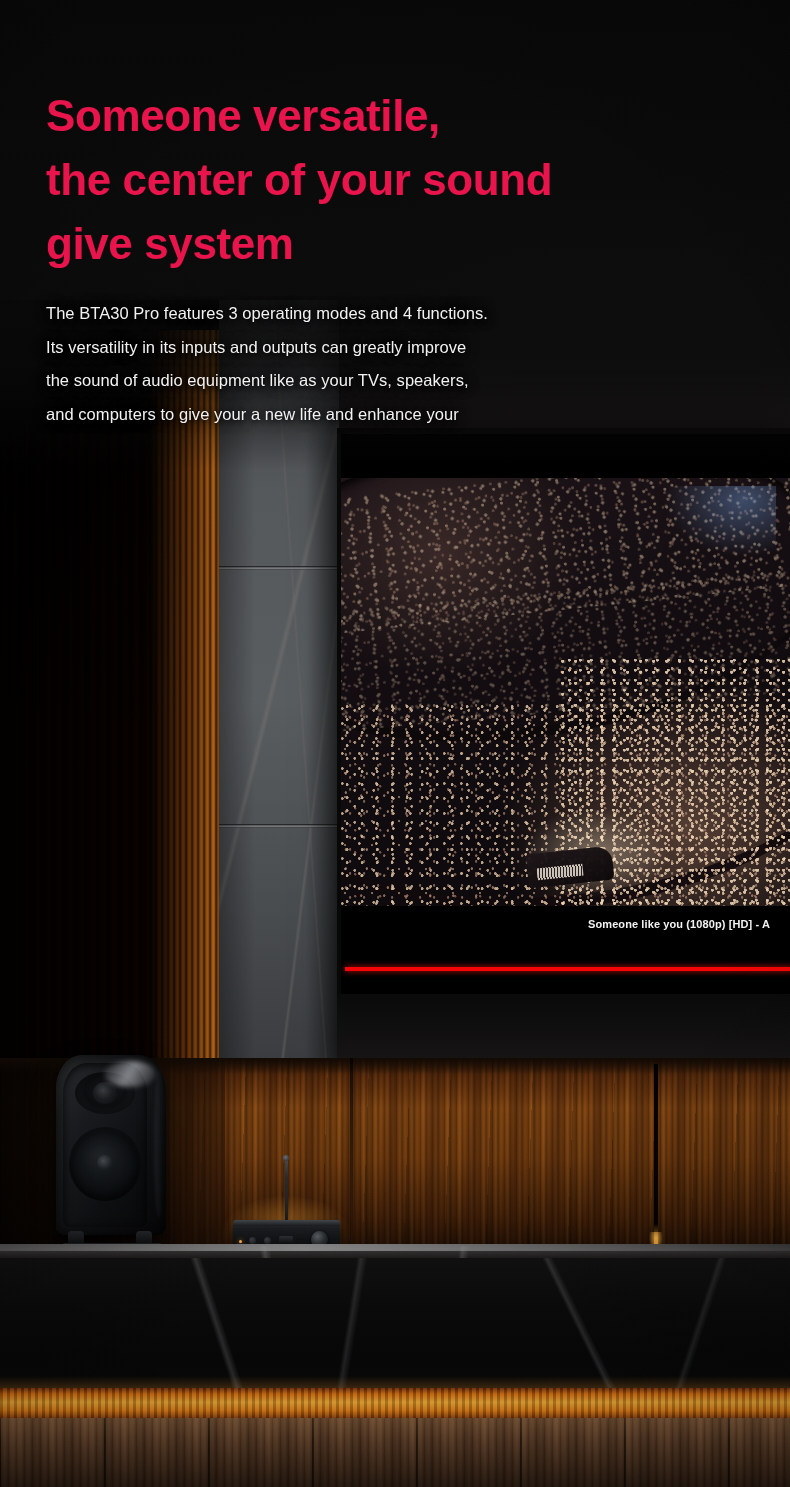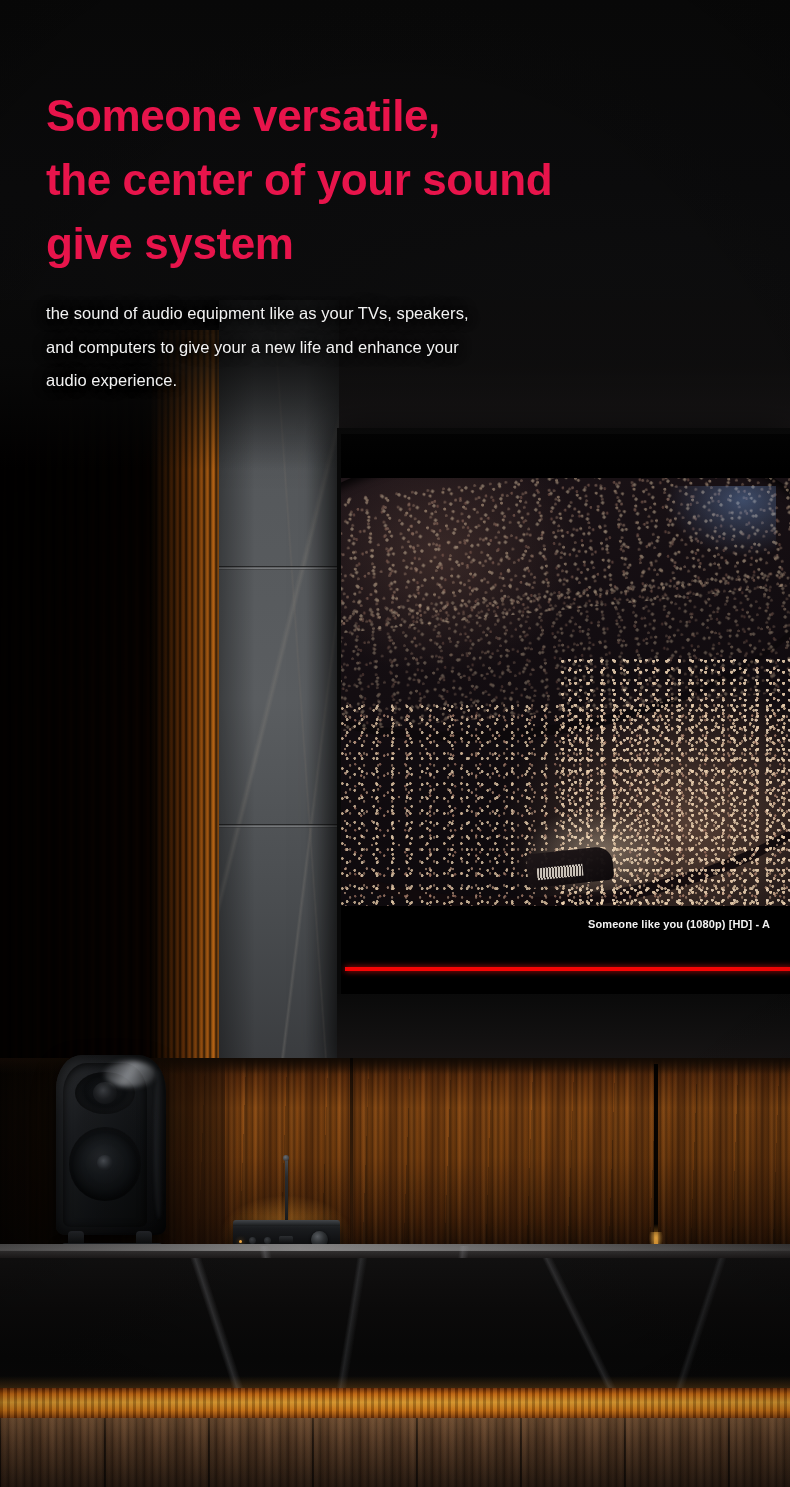--- a/index.html
+++ b/index.html
@@ -381,20 +381,21 @@
 
   <div class="bg-topfade"></div>
 
   <div class="copy">
     <h1 class="headline" id="headline" style="color: rgb(232, 20, 75);">
         <span class="ln">Someone versatile,</span>
         <span class="ln">the center of your sound</span>
         <span class="ln">give system</span>
       </h1>
     <p class="body" id="bodycopy" style="color: rgb(242, 242, 242);">
+        <span class="ln">The BTA30 Pro features 3 operating modes and 4 functions.</span>
+        <span class="ln">Its versatility in its inputs and outputs can greatly improve</span>
         <span class="ln">the sound of audio equipment like as your TVs, speakers,</span>
         <span class="ln">and computers to give your a new life and enhance your</span>
-        <span class="ln">audio experience.</span>
       </p>
   </div>
 
   <div class="vignette"></div>
 </div>
 
 </body></html>

